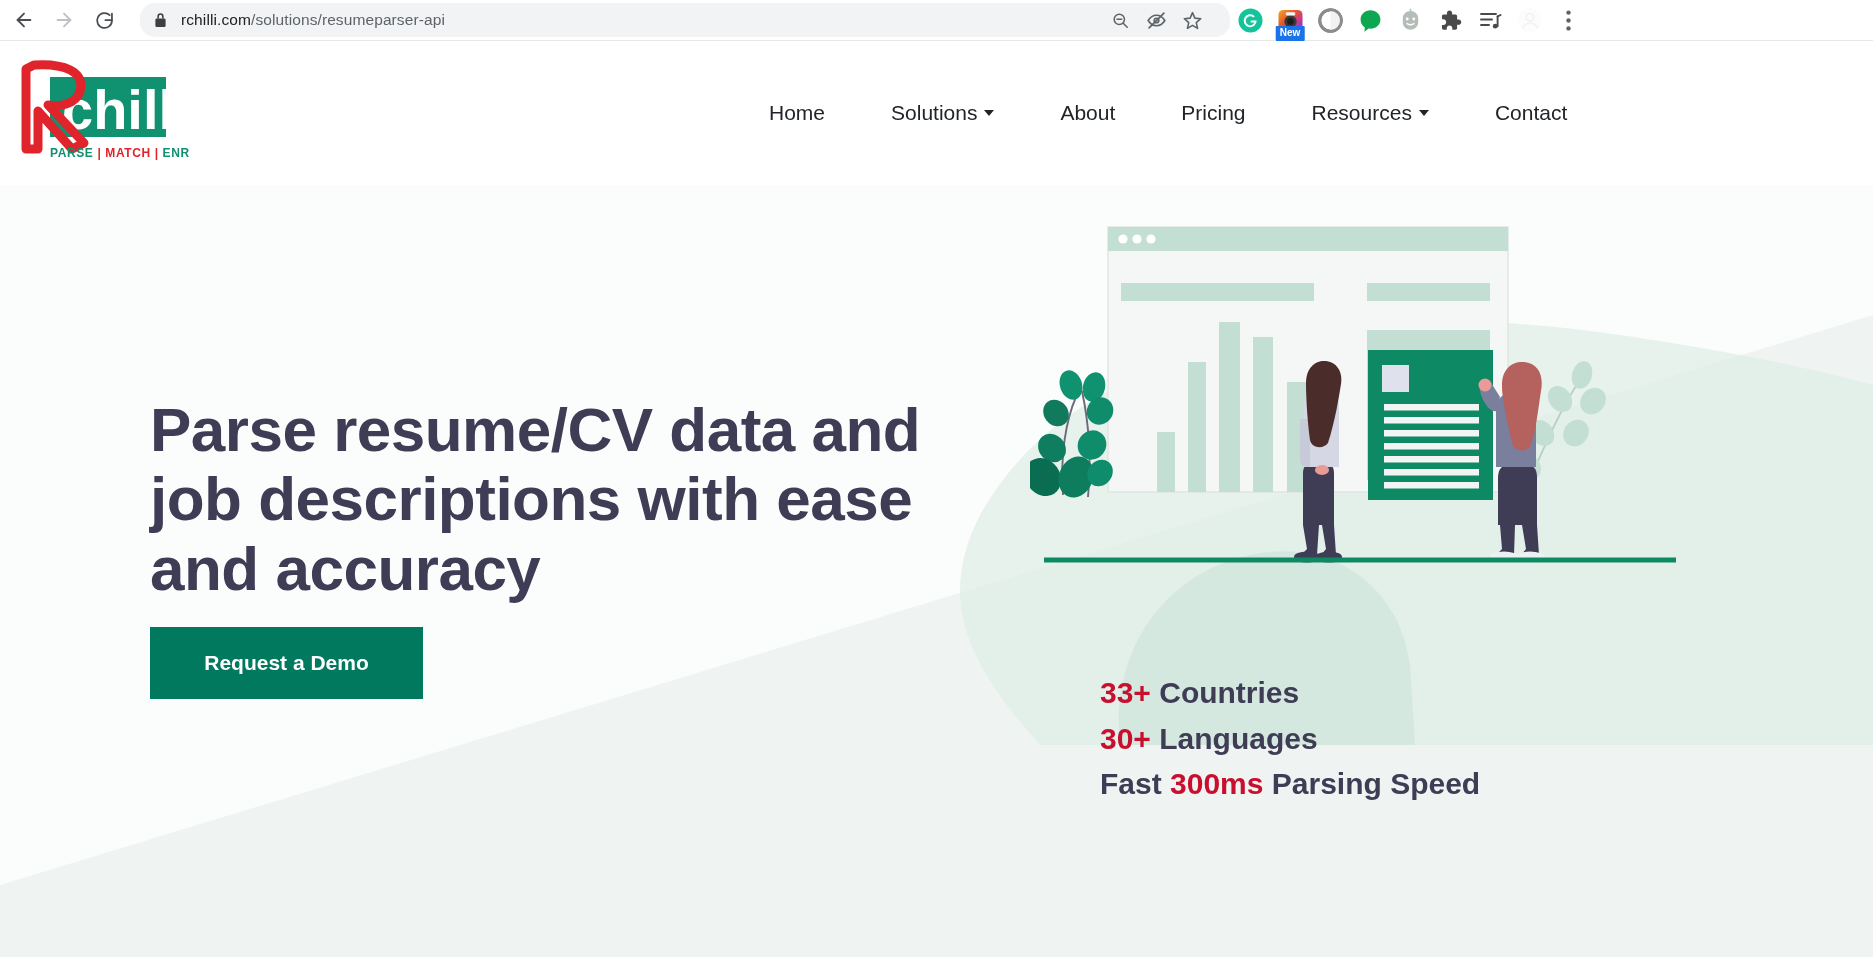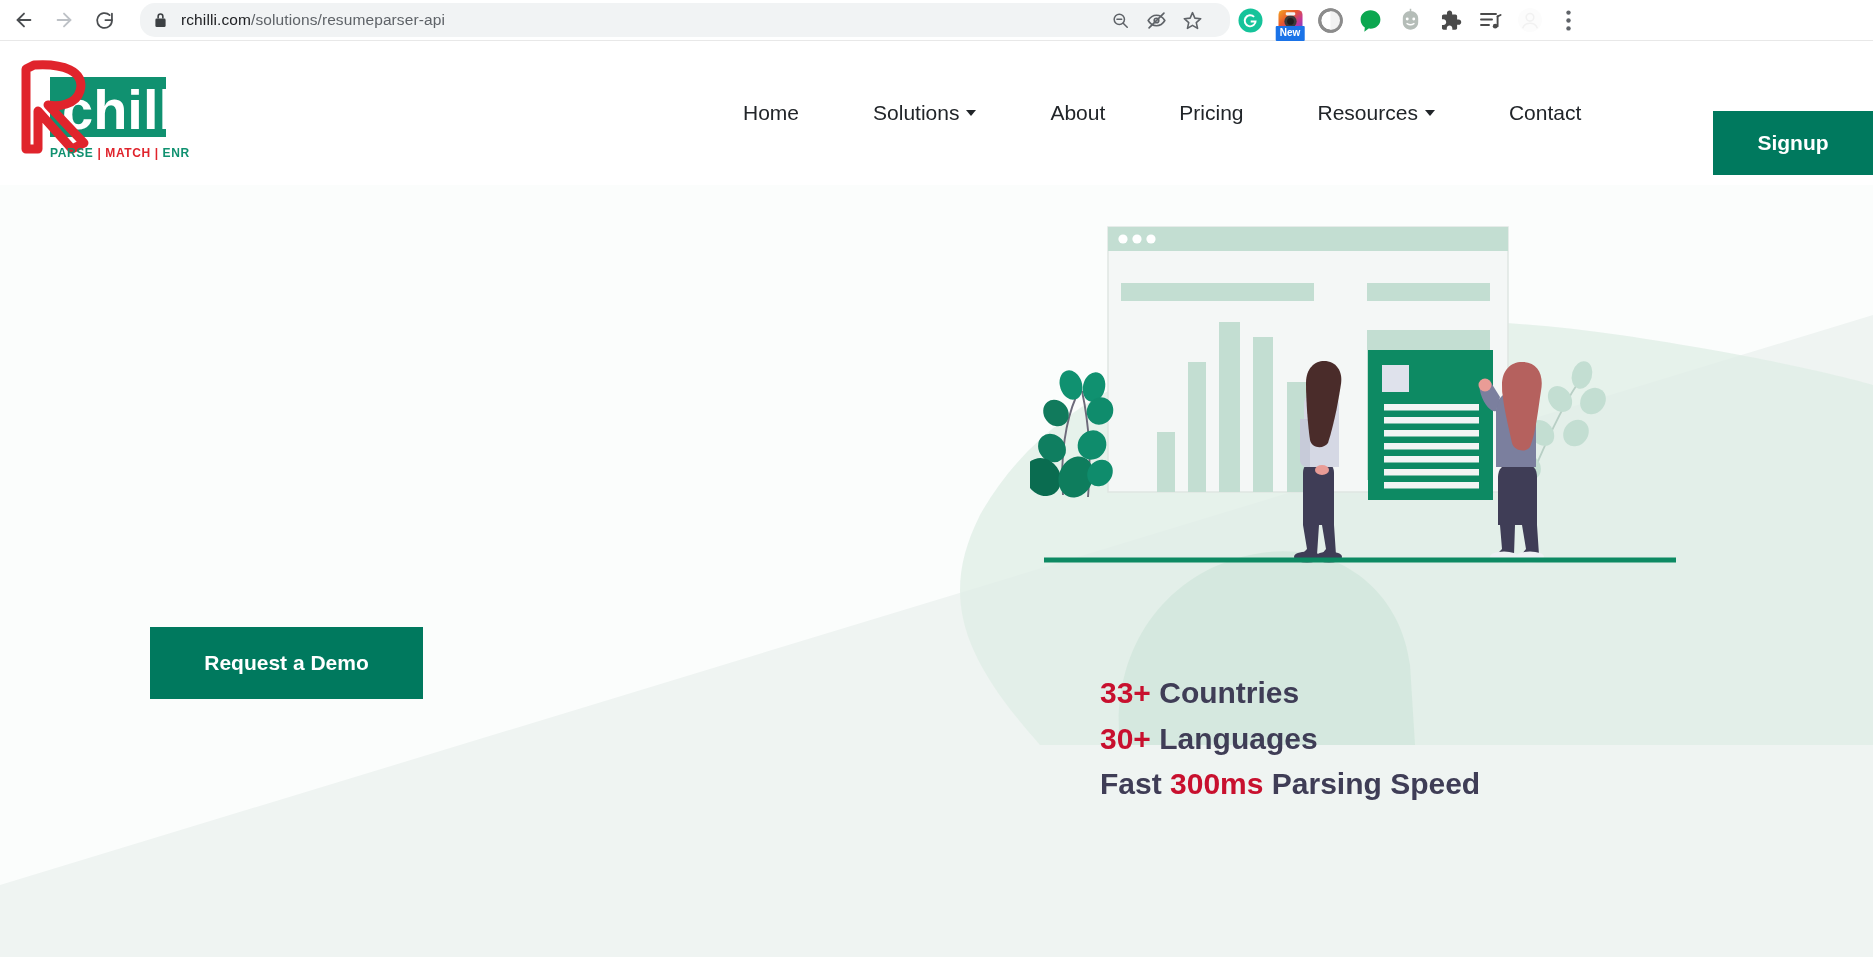--- a/index.html
+++ b/index.html
@@ -90,24 +90,24 @@
   }
   .logo-wrap {
     position: absolute; left: 14px; top: 16px;
     width: 176px; height: 112px;
     cursor: pointer;
   }
   .logo-svg { display: block; }
 
   .main-nav {
     position: absolute;
-    left: 710px; top: 0;
+    left: 736px; top: 0;
     height: 144px;
     display: flex; align-items: center;
-    gap: 8px;
+    gap: 0px;
   }
   .nav-link {
     font-size: 21px;
     color: #212529;
     padding: 0 0px;
     margin: 0 33px;
     cursor: pointer;
     white-space: nowrap;
     display: flex; align-items: center; gap: 7px;
     font-family: "Liberation Sans", sans-serif;
@@ -350,32 +350,32 @@
       </a>
     <a class="nav-link">
         <span>Resources</span>
         <i class="caret"></i>
       </a>
     <a class="nav-link">
         <span>Contact</span>
       </a>
   </nav>
 
-  <button class="signup-btn">Signup</button>
 </header>
 
 <section class="hero">
 
   <svg class="hero-bg" viewBox="0 0 1873 772" preserveAspectRatio="none">
     <rect width="1873" height="772" fill="#fbfdfc"></rect>
     <path d="M0 700 L1873 130 L1873 772 L0 772 Z" fill="#eff4f2"></path>
     <path d="M980 330 C1080 150, 1350 110, 1620 150 C1790 175, 1873 200, 1873 200 L1873 560 L1040 560 C960 470, 940 410, 980 330 Z" fill="#dfeee6" opacity="0.75"></path>
     <path d="M1120 560 C1110 470, 1160 390, 1250 370 C1330 352, 1400 400, 1410 480 L1415 560 Z" fill="#cfe5da" opacity="0.7"></path>
   </svg>
 
+  <h1 class="hero-title">Parse resume/CV data and job descriptions with ease and accuracy</h1>
 
   <button class="demo-btn">Request a Demo</button>
 
   <div class="illustration">
     <svg width="660" height="420" viewBox="0 0 660 420">
 
       <g>
         <rect x="78" y="22" width="400" height="265" fill="#f4f7f6" stroke="#dfe6e2" stroke-width="1.5"></rect>
         <rect x="78" y="22" width="400" height="24" fill="#c3ded2"></rect>
         <circle cx="93" cy="34" r="4.6" fill="#ffffff"></circle>

